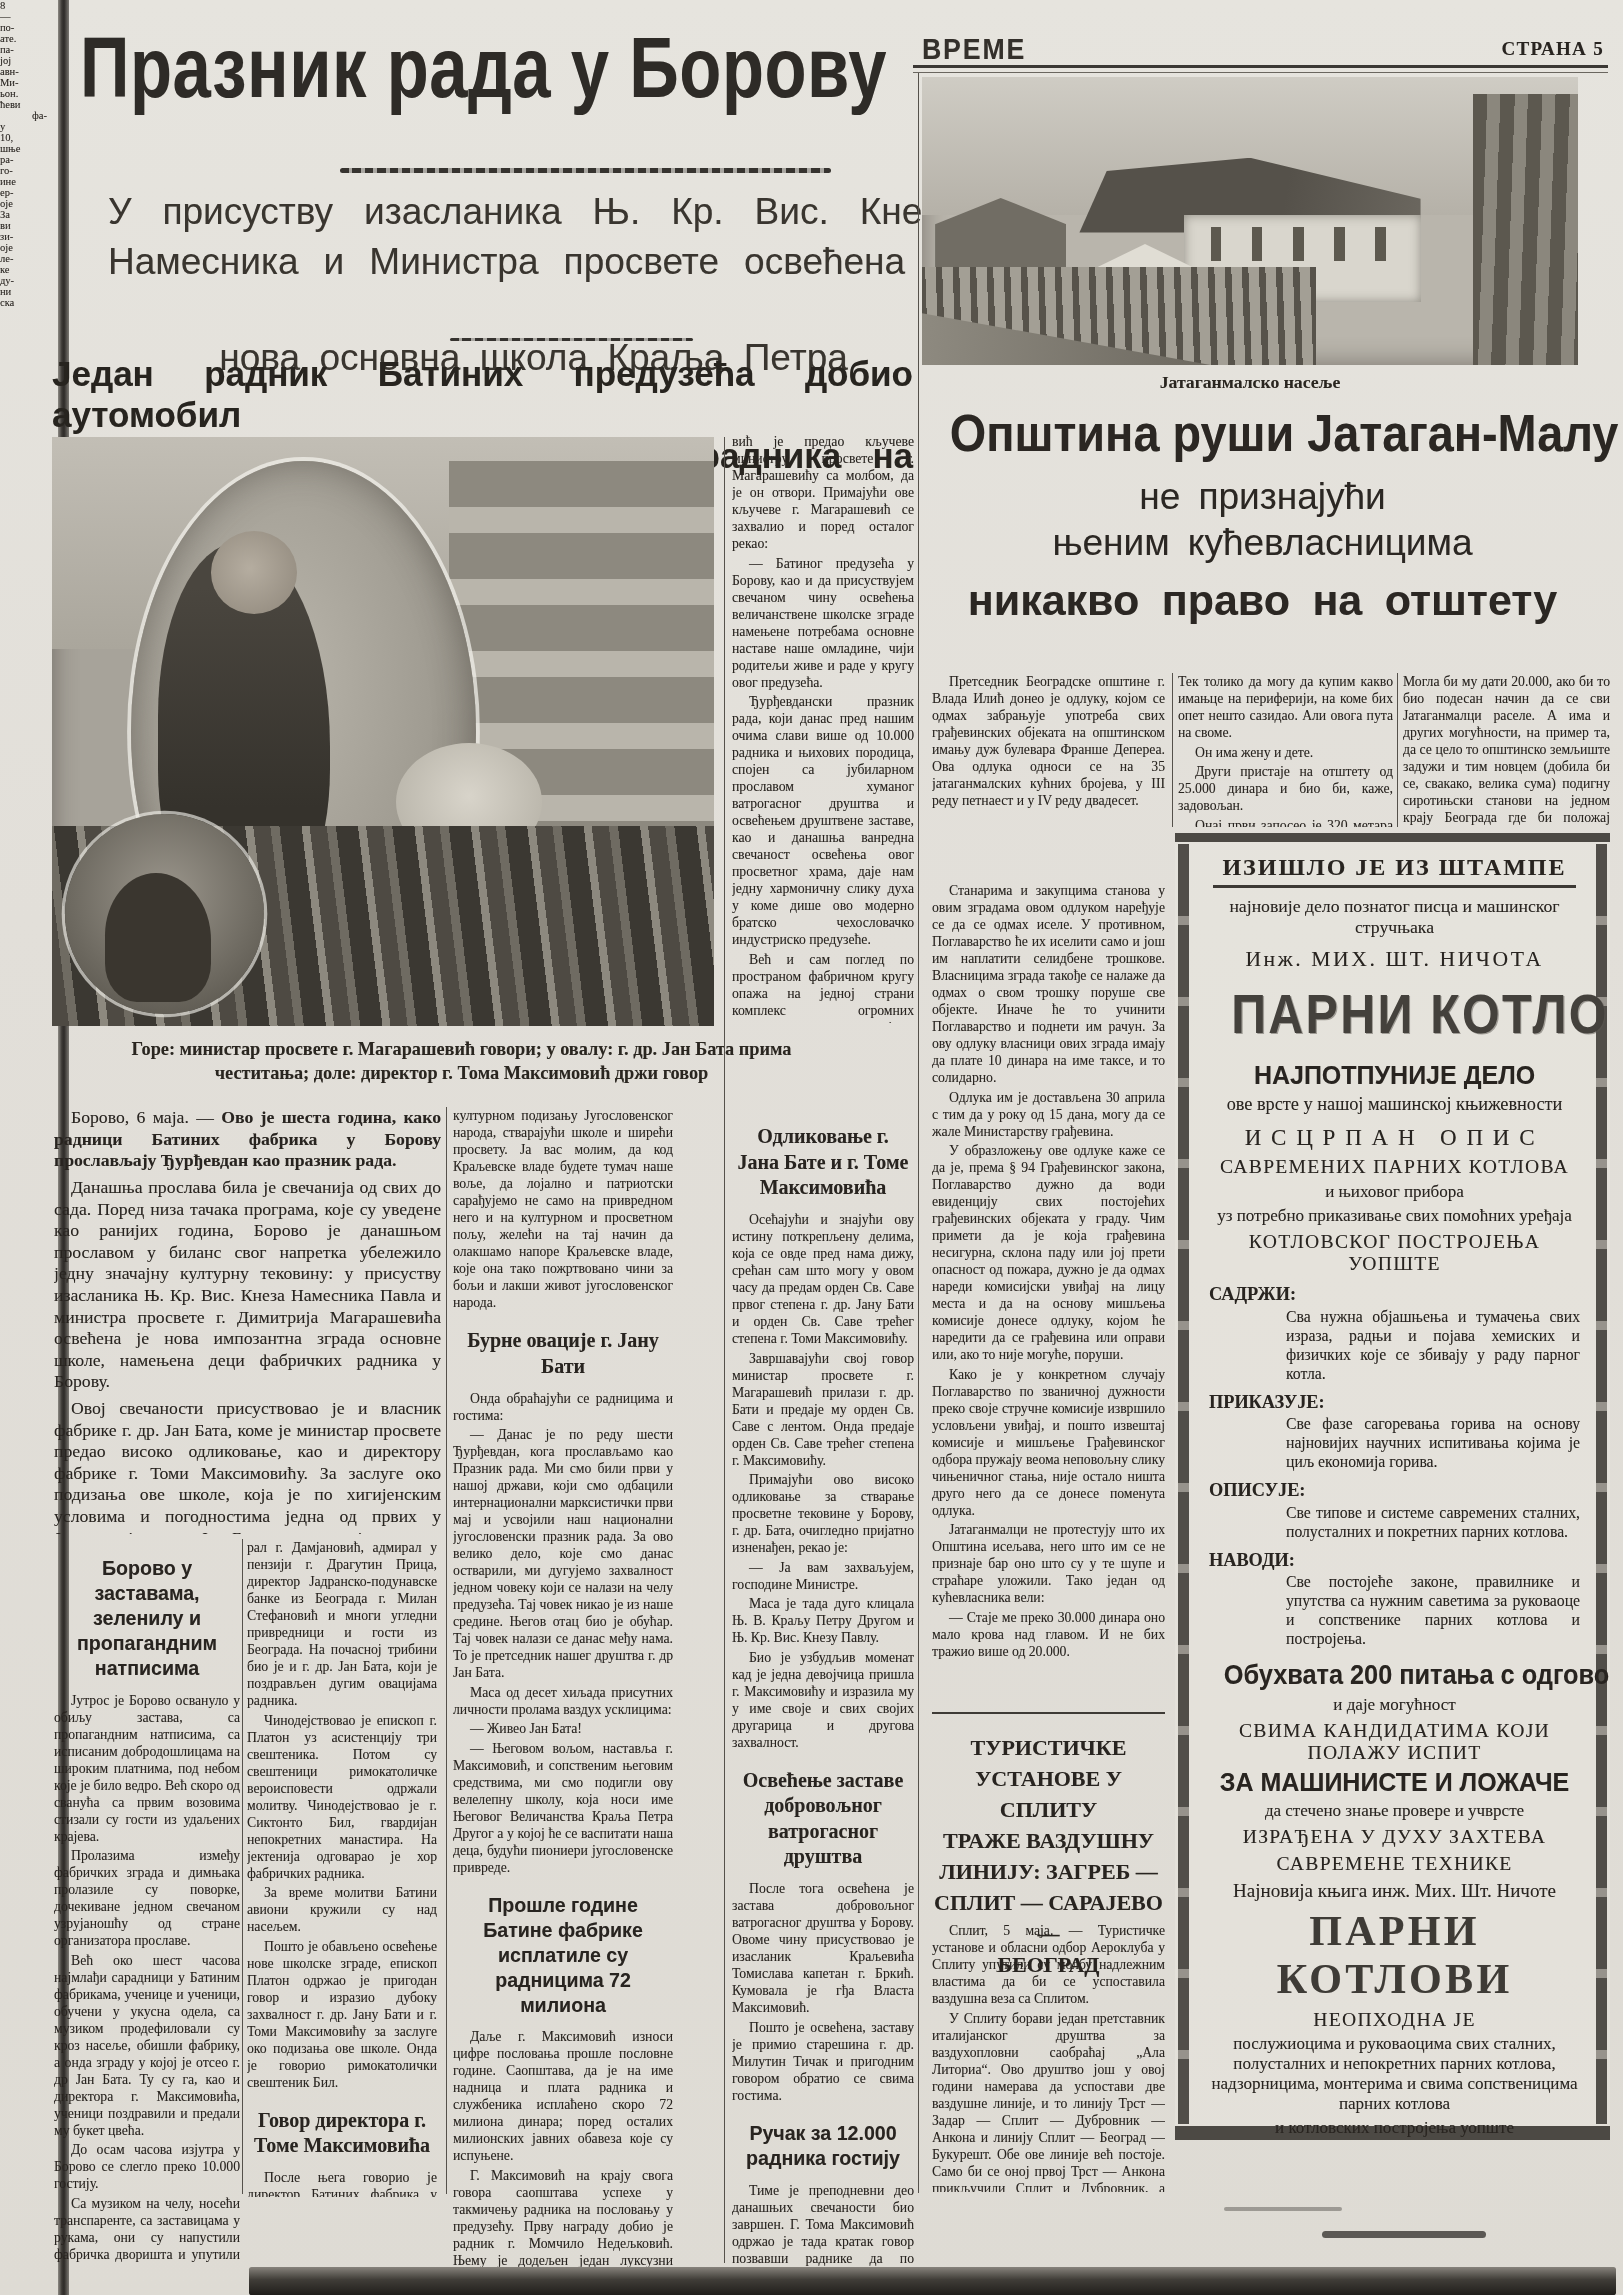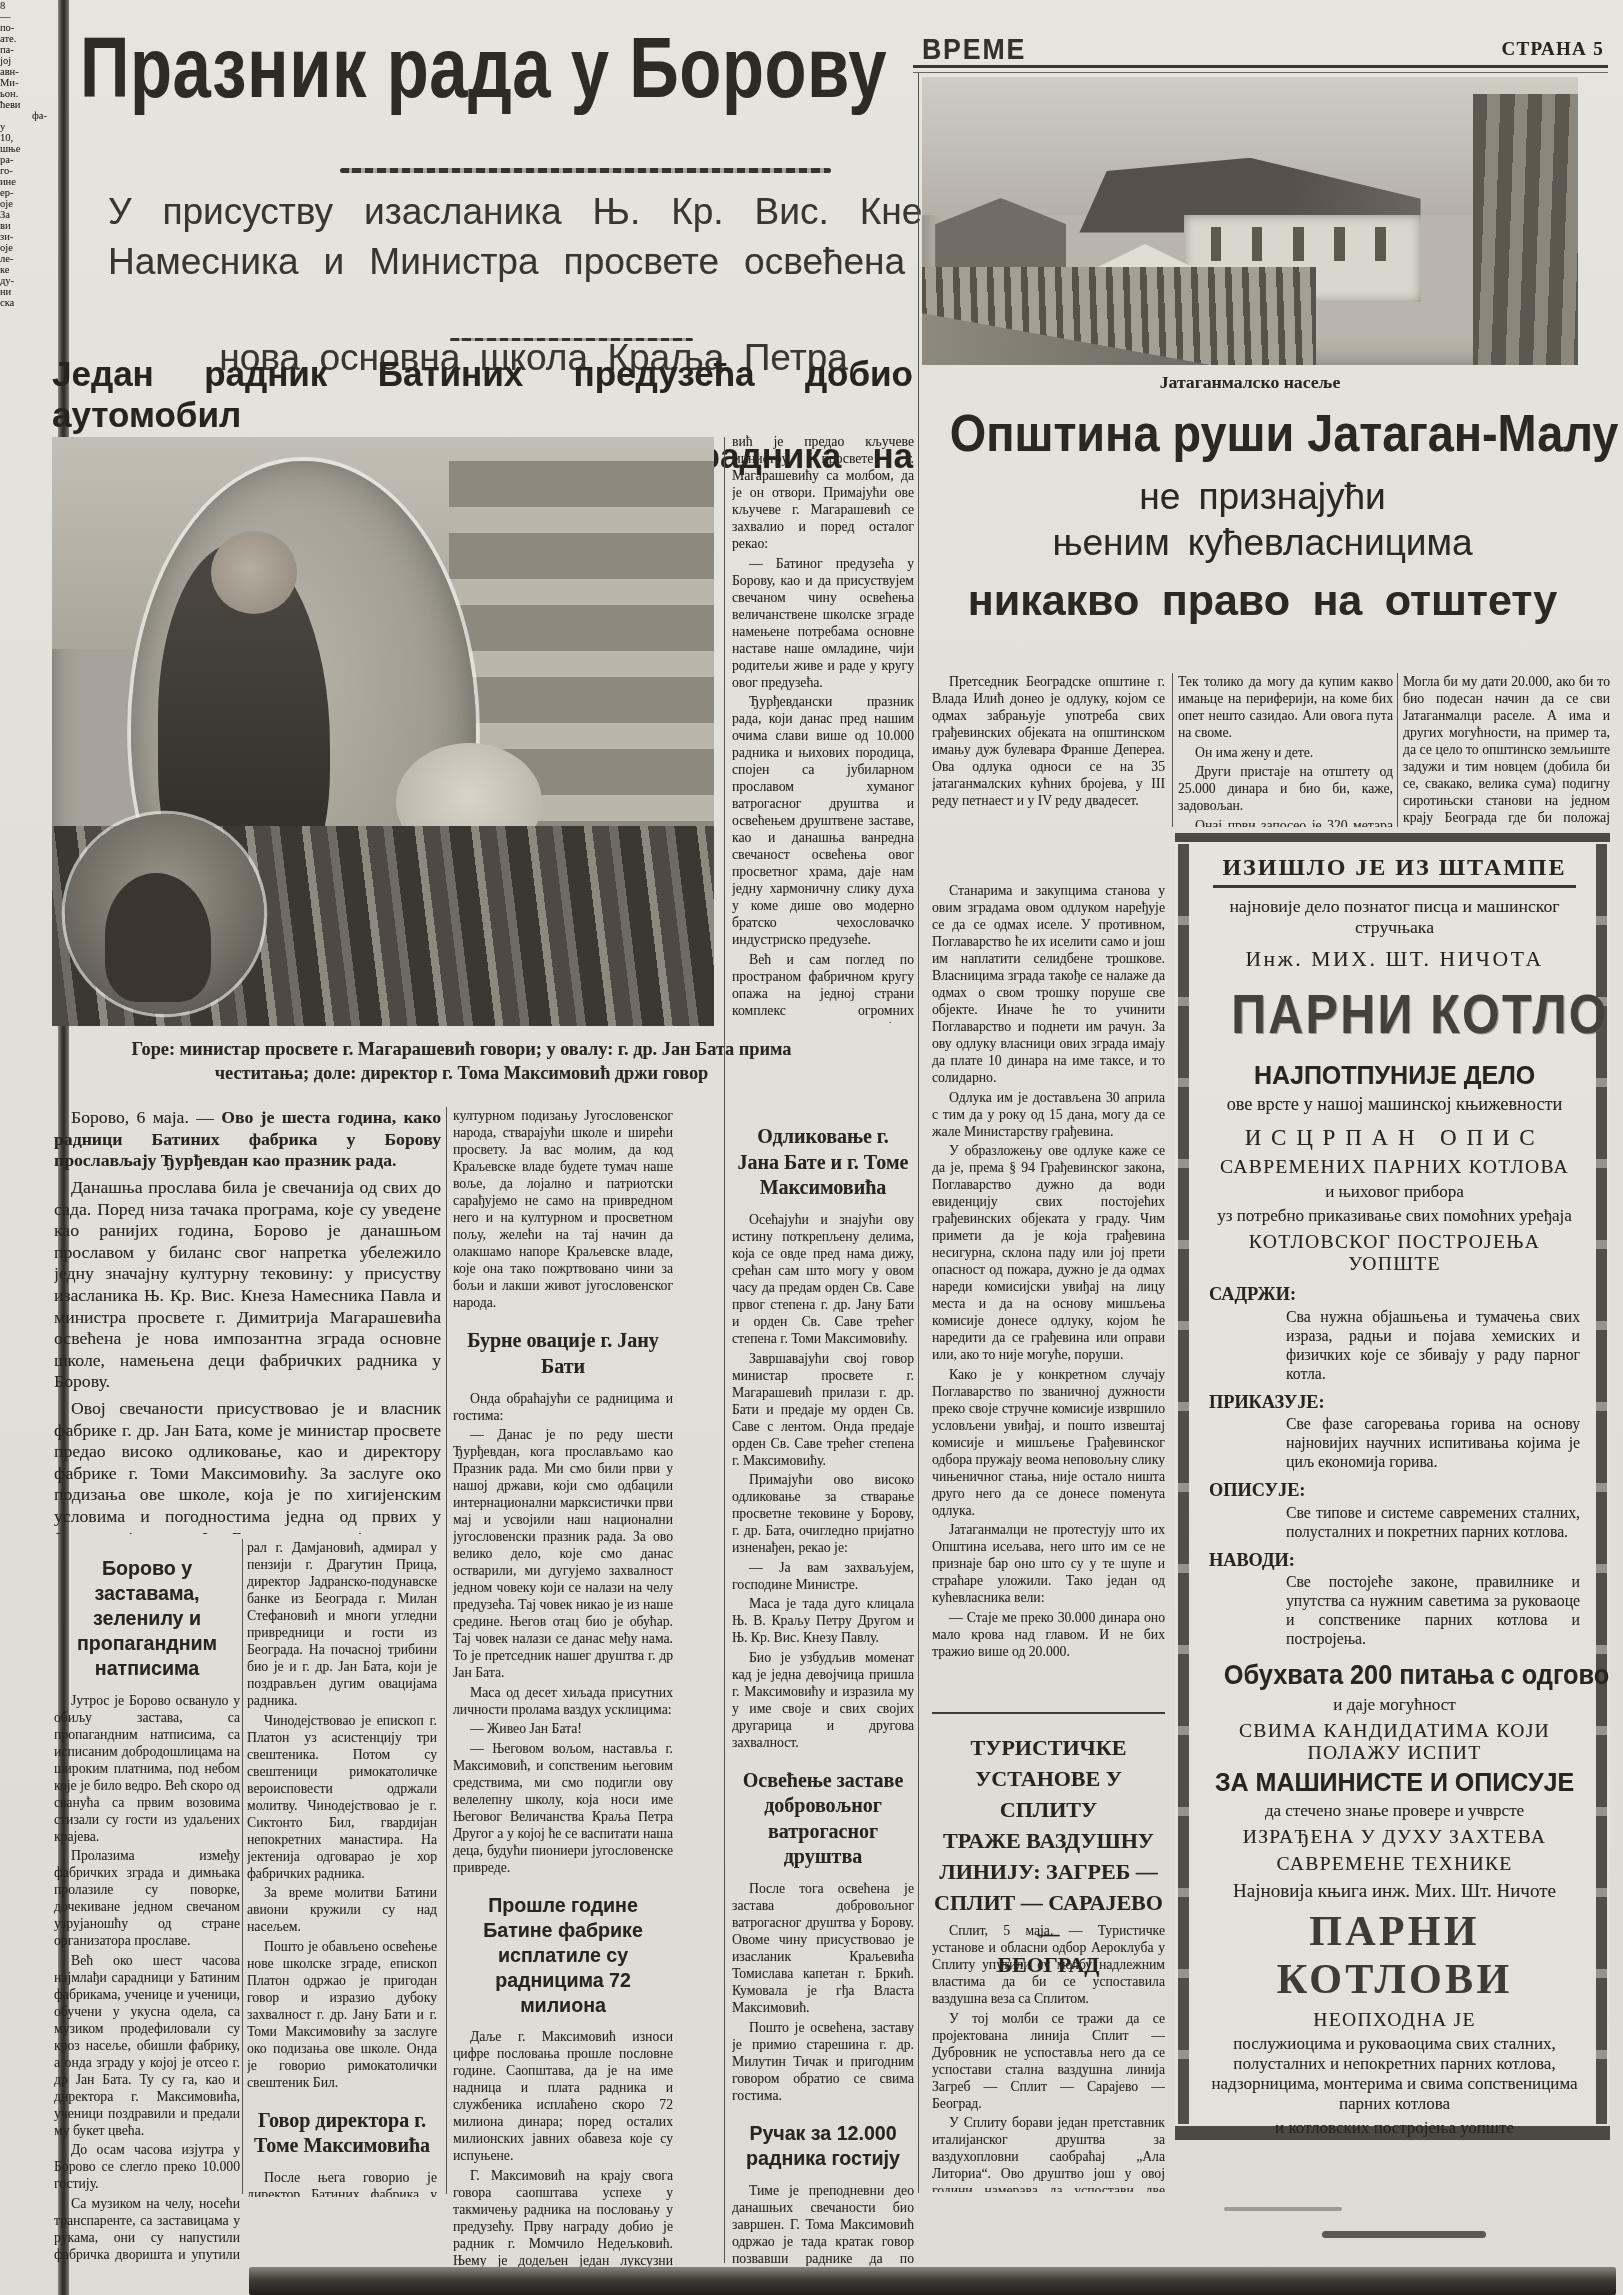--- a/index.html
+++ b/index.html
@@ -273,21 +273,20 @@
   <div class="abs" style="left:932px;top:1732px;width:233px;">
       <div class="split-hl">ТУРИСТИЧКЕ</div>
       <div class="split-hl">УСТАНОВЕ У СПЛИТУ</div>
       <div class="split-hl">ТРАЖЕ ВАЗДУШНУ</div>
       <div class="split-hl">ЛИНИЈУ: ЗАГРЕБ —</div>
       <div class="split-hl">СПЛИТ — САРАЈЕВО —</div>
       <div class="split-hl">БЕОГРАД</div>
     </div>
   <div class="bodycol" style="left:932px;top:1922px;width:233px;height:270px;">
       <div class="par">Сплит, 5 маја. — Туристичке установе и обласни одбор Аероклуба у Сплиту упутили су молбу надлежним властима да би се успоставила ваздушна веза са Сплитом.</div>
-      <div class="par">У тој молби се тражи да се пројектована линија Сплит — Дубровник не успоставља него да се успостави стална ваздушна линија Загреб — Сплит — Сарајево — Београд.</div>
       <div class="par">У Сплиту борави један претставник италијанског друштва за ваздухопловни саобраћај „Ала Литориа“. Ово друштво још у овој години намерава да успостави две ваздушне линије, и то линију Трст — Задар — Сплит — Дубровник — Анкона и линију Сплит — Београд — Букурешт. Обе ове линије већ постоје. Само би се оној првој Трст — Анкона прикључили Сплит и Дубровник, а другој линији прикључио би се само Сплит.</div>
     </div>
 
   <div class="abs adbox">
     <div class="adbar-h" style="top:0;height:9.2px;"></div>
     <div class="adbar-h" style="bottom:0;height:14.4px;"></div>
     <div class="adbar-v" style="left:3.3px;"></div>
     <div class="adbar-v" style="right:3.3px;"></div>
     <div class="adcontent">
       <div><div class="adl-issued">ИЗИШЛО ЈЕ ИЗ ШТАМПЕ</div><div class="adl-newest">најновије дело познатог писца и машинског стручњака</div><div class="adl-author">Инж. МИХ. ШТ. НИЧОТА</div><div class="adl-title1">ПАРНИ КОТЛОВИ</div><div class="adl-complete">НАЈПОТПУНИЈЕ ДЕЛО</div><div class="adl-ofkind">ове врсте у нашој машинској књижевности</div><div class="adl-iscrpan">ИСЦРПАН ОПИС</div><div class="adl-caps">САВРЕМЕНИХ ПАРНИХ КОТЛОВА</div><div class="adl-small">и њиховог прибора</div><div class="adl-small">уз потребно приказивање свих помоћних уређаја</div><div class="adl-caps">КОТЛОВСКОГ ПОСТРОЈЕЊА УОПШТЕ</div></div>
@@ -298,21 +297,21 @@
           <div class="ad-sec">Све фазе сагоревања горива на основу најновијих научних испитивања којима је циљ економија горива.</div>
           <div class="ad-label">ОПИСУЈЕ:</div>
           <div class="ad-sec">Све типове и системе савремених сталних, полусталних и покретних парних котлова.</div>
           <div class="ad-label">НАВОДИ:</div>
           <div class="ad-sec">Све постојеће законе, правилнике и упутства са нужним саветима за руковаоце и сопственике парних котлова и постројења.</div>
         </div>
       <div>
           <div class="adl-200">Обухвата 200 питања с одговорима</div>
           <div class="adl-small">и даје могућност</div>
           <div class="adl-caps">СВИМА КАНДИДАТИМА КОЈИ ПОЛАЖУ ИСПИТ</div>
-          <div class="adl-zamasin">ЗА МАШИНИСТЕ И ОПИСУЈЕ</div>
+          <div class="adl-zamasin">ЗА МАШИНИСТЕ И ЛОЖАЧЕ</div>
           <div class="adl-small">да стечено знање провере и учврсте</div>
           <div class="adl-caps">ИЗРАЂЕНА У ДУХУ ЗАХТЕВА</div>
           <div class="adl-caps">САВРЕМЕНЕ ТЕХНИКЕ</div>
           <div class="adl-line">Најновија књига инж. Мих. Шт. Ничоте</div>
           <div class="adl-title2">ПАРНИ КОТЛОВИ</div>
           <div class="adl-caps">НЕОПХОДНА ЈЕ</div>
           <div class="adl-small">послужиоцима и руковаоцима свих сталних, полусталних и непокретних парних котлова, надзорницима, монтерима и свима сопственицима парних котлова</div>
           <div class="adl-small">и котловских постројења уопште</div>
           <div class="adl-small">Књигом се могу корисно послужити</div>
           <div class="adl-ucenici">ученици свих техничких, стручних и занатских школа</div>

